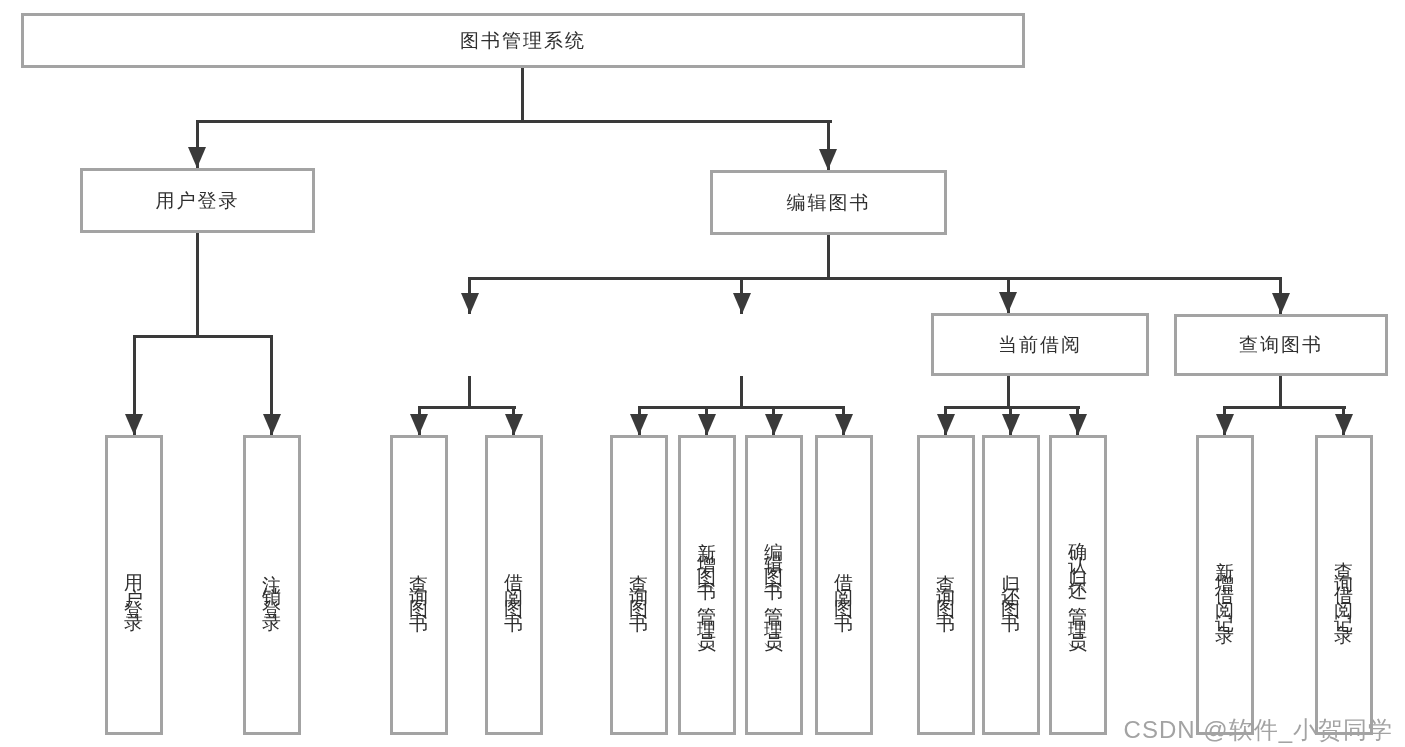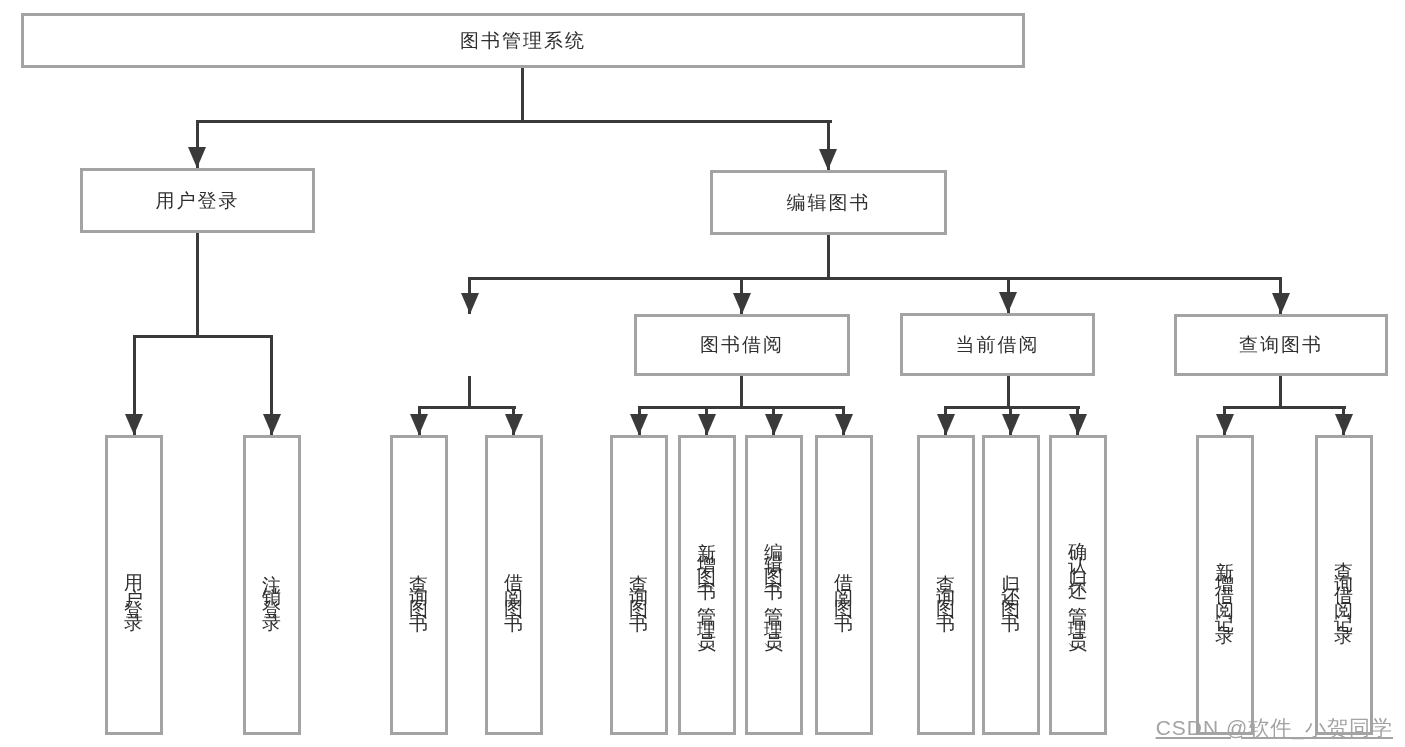--- a/index.html
+++ b/index.html
@@ -37,48 +37,44 @@
   .carrow {
     position:absolute;
     width:0; height:0;
     border-left:9px solid transparent;
     border-right:9px solid transparent;
     border-top:21px solid #3a3a3a;
   }
   #watermark {
     position:absolute;
     right:12px; top:714px;
-    font-size:21px;
+    font-size:24px;
     color:#a3a3a3;
     letter-spacing:1px;
     z-index:20;
     white-space:nowrap;
-    text-decoration:underline;
   }
 </style>
 </head>
 <body>
 
 <div id="canvas">
 
   <div class="box hbox" style="left:21px;top:13px;width:1004px;height:55px">
     <span class="lbl">图书管理系统</span>
   </div>
 
   <div class="box hbox" style="left:80px;top:168px;width:235px;height:65px">
     <span class="lbl">用户登录</span>
   </div>
   <div class="box hbox" style="left:710px;top:170px;width:237px;height:65px">
     <span class="lbl">编辑图书</span>
   </div>
 
-  <div class="box hbox" style="left:634px;top:314px;width:216px;height:62px">
-    <span class="lbl">图书借阅</span>
-  </div>
-  <div class="box hbox" style="left:900px;top:313px;width:195px;height:63px">
+  <div class="box hbox" style="left:931px;top:313px;width:218px;height:63px">
     <span class="lbl">当前借阅</span>
   </div>
   <div class="box hbox" style="left:1174px;top:314px;width:214px;height:62px">
     <span class="lbl">查询图书</span>
   </div>
 
   <div class="box vbox" style="left:105px;top:435px;width:58px;height:300px">
     <span class="lbl">用户登录</span>
   </div>
   <div class="box vbox" style="left:243px;top:435px;width:58px;height:300px">

